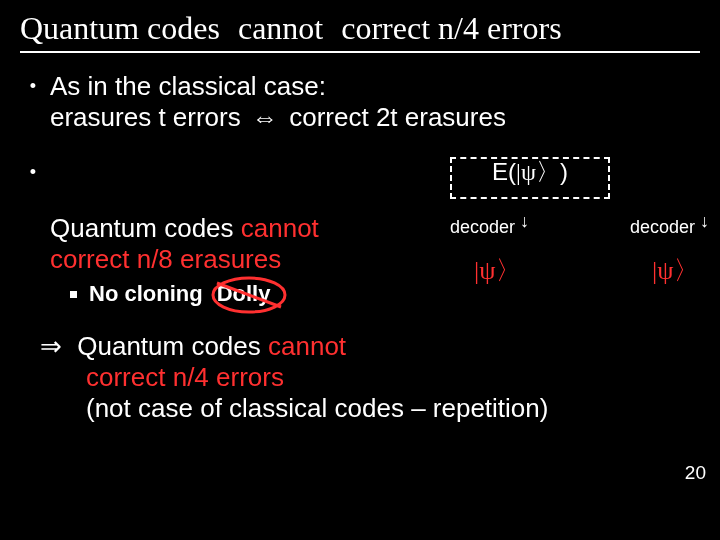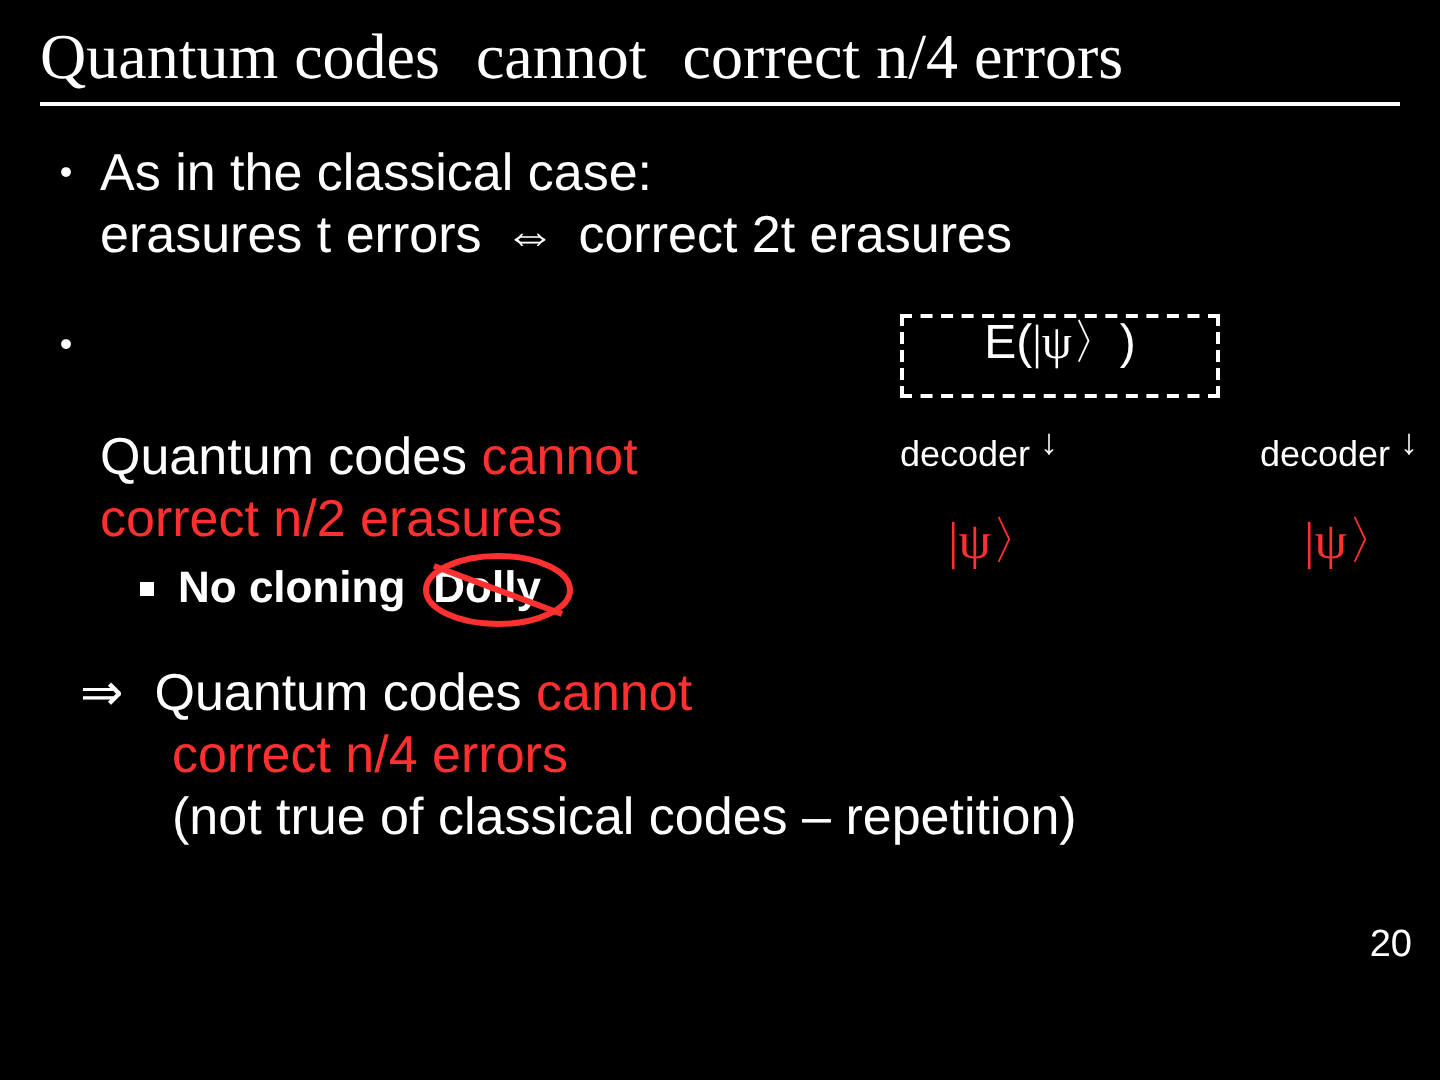--- a/index.html
+++ b/index.html
@@ -186,21 +186,21 @@
       </div>
     </div>
 
     <div class="b1">
       <div class="dot">•</div>
       <div class="cnt row2">
         <div class="row2-left">
           <div>
             <span>Quantum codes </span><span class="red">cannot</span>
           </div>
-          <div class="red">correct n/2 erasures</div>
+          <div class="red">correct n/8 erasures</div>
           <div class="subbullet">
             <div class="sq"></div>
             <span>No cloning</span>
             <span class="dolly-wrap">
               <span>Dolly</span>
               <svg class="dolly-strike" viewBox="0 0 80 44">
                 <ellipse cx="40" cy="22" rx="36" ry="17" fill="none" stroke="#ff3030" stroke-width="3"></ellipse>
                 <line x1="8" y1="10" x2="72" y2="34" stroke="#ff3030" stroke-width="3"></line>
               </svg>
             </span>
@@ -226,18 +226,18 @@
     </div>
 
   </div>
 
   <div class="conc">
     <div>
       <span class="implies">⇒</span>
       <span>Quantum codes </span><span class="red">cannot</span>
     </div>
     <div class="indent red">correct n/4 errors</div>
-    <div class="indent">(not true of classical codes – repetition)</div>
+    <div class="indent">(not case of classical codes – repetition)</div>
   </div>
 
   <div class="pagenum">20</div>
 
 </div>
 
 </body></html>

